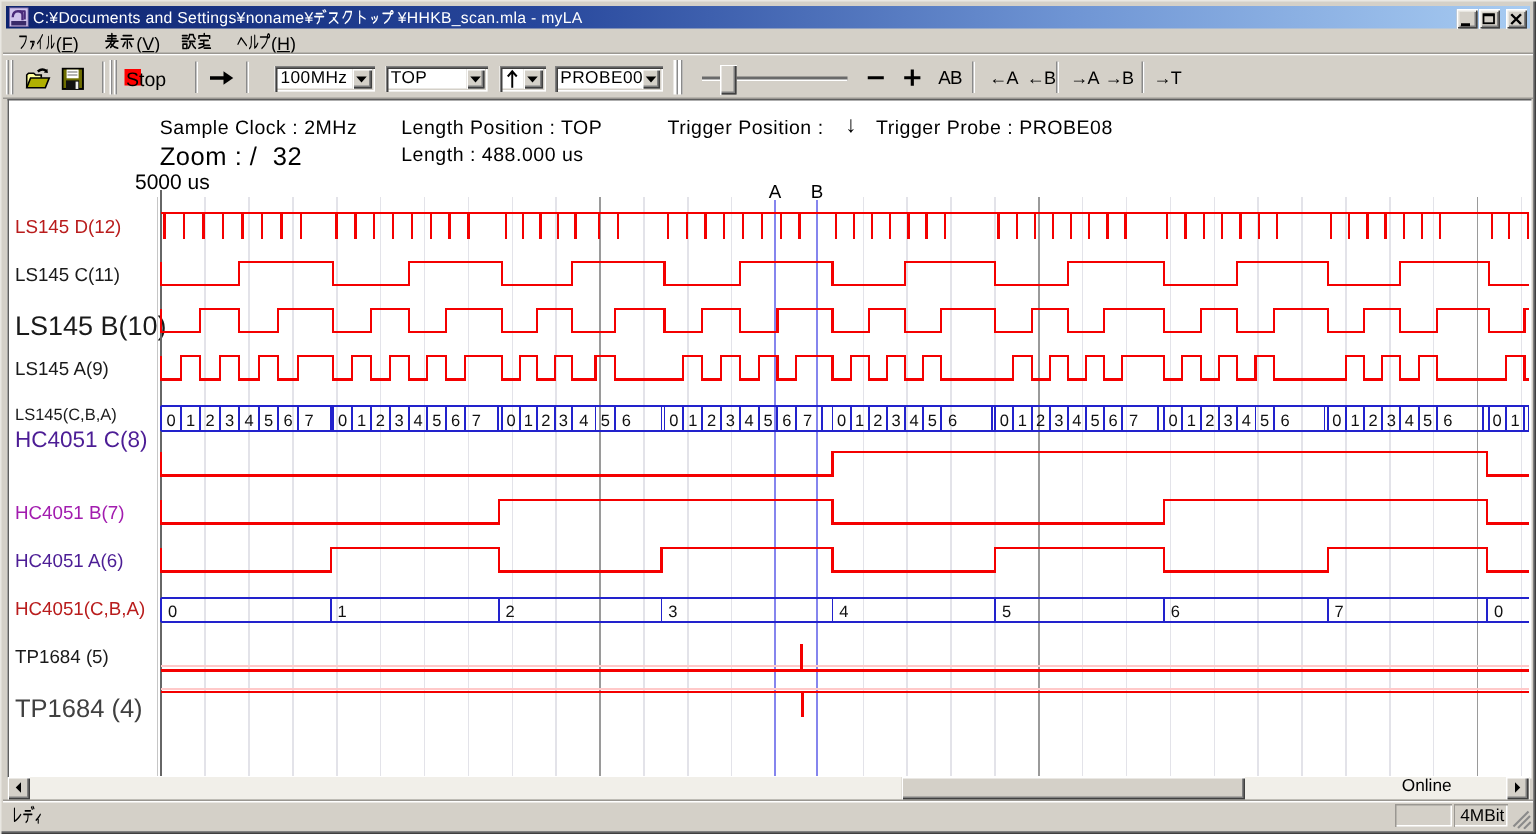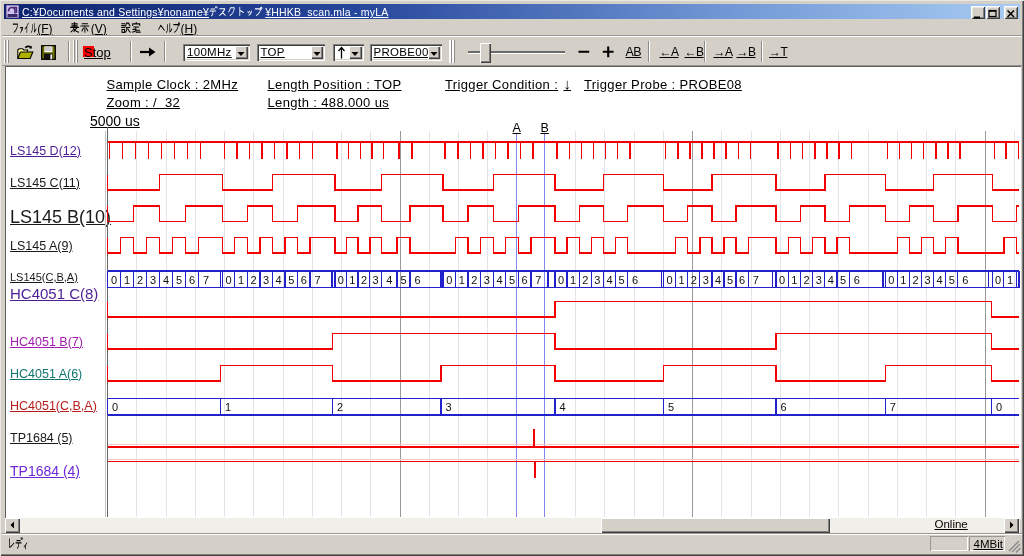--- a/index.html
+++ b/index.html
@@ -1,12 +1,12 @@
 <!DOCTYPE html>
-<html><head><meta charset="utf-8"><style>html,body{margin:0;padding:0;width:1024px;height:556px;overflow:hidden;}body{font-family:'Liberation Sans',sans-serif;background:#d4d0c8;position:relative;}.t{position:absolute;white-space:pre;color:#000;text-decoration:underline;}</style></head><body>
+<html><head><meta charset="utf-8"><style>html,body{margin:0;padding:0;width:1024px;height:556px;overflow:hidden;}body{font-family:'Liberation Sans',sans-serif;background:#d4d0c8;position:relative;}.t{position:absolute;white-space:pre;color:#000;}</style></head><body>
 <div style="position:absolute;left:0;top:0;width:1024px;height:556px;background:#d4d0c8;box-shadow:inset 1px 1px 0 #e9e7e2, inset -1px -1px 0 #404040, inset -2px -2px 0 #808080;"></div>
 <div style="position:absolute;left:4px;top:4px;width:1016px;height:14.5px;background:linear-gradient(90deg,#0e2470 0%,#27479c 35%,#6f95d4 70%,#a8ccf2 100%);"></div>
 <svg width="13" height="13" style="position:absolute;left:6px;top:5px">
     <rect x="0" y="0" width="13" height="13" fill="#cfc2ec"></rect>
     <rect x="0" y="0" width="13" height="13" fill="none" stroke="#5a4a8a" stroke-width="1"></rect>
     <path d="M2.5,6.5 Q2.5,2.5 6,2.5 Q9,2.5 9,5 L9,8.5" stroke="#4a2a7a" stroke-width="1.6" fill="none"></path>
     <path d="M7,2.5 L11,2.5 M10.5,2.5 V8" stroke="#4a2a7a" stroke-width="1.4" fill="none"></path>
     <rect x="1.5" y="9" width="10" height="3" fill="#3a2a6a"></rect>
   </svg>
 <div class="t" style="left:22px;top:6px;font-size:10.5px;color:#fff;letter-spacing:0.2px">C:¥Documents and Settings¥noname¥</div>
@@ -144,40 +144,40 @@
 <div style="position:absolute;left:648.0px;top:41px;width:1px;height:21px;background:#8a8a8a;border-right:1px solid #fff;"></div>
 <div class="t" style="left:659.5px;top:45.0px;font-size:12.0px;letter-spacing:-0.5px">←A</div>
 <div class="t" style="left:684.5px;top:45.0px;font-size:12.0px;letter-spacing:-0.5px">←B</div>
 <div style="position:absolute;left:703.5px;top:41px;width:1px;height:21px;background:#8a8a8a;border-right:1px solid #fff;"></div>
 <div class="t" style="left:713.5px;top:45.0px;font-size:12.0px;letter-spacing:-0.5px">→A</div>
 <div class="t" style="left:736.5px;top:45.0px;font-size:12.0px;letter-spacing:-0.5px">→B</div>
 <div style="position:absolute;left:760.5px;top:41px;width:1px;height:21px;background:#8a8a8a;border-right:1px solid #fff;"></div>
 <div class="t" style="left:769.0px;top:45.0px;font-size:12.0px;letter-spacing:-0.5px">→T</div>
 <div style="position:absolute;left:4.5px;top:66px;width:1015.5px;height:451.5px;background:#fff;border-top:1.6px solid #5f5f5f;border-left:1.6px solid #5f5f5f;"></div>
 <div class="t" style="left:106.5px;top:77px;font-size:13px;letter-spacing:0.35px">Sample Clock : 2MHz</div>
-<div class="t" style="left:106.5px;top:95px;font-size:13px;letter-spacing:0.35px">Zoom : /&nbsp;&nbsp;32</div>
+<div class="t" style="left:106.5px;top:95px;font-size:17px;letter-spacing:0.35px">Zoom : /&nbsp;&nbsp;32</div>
 <div class="t" style="left:267.5px;top:77px;font-size:13px;letter-spacing:0.35px">Length Position : TOP</div>
 <div class="t" style="left:267.5px;top:95px;font-size:13px;letter-spacing:0.35px">Length : 488.000 us</div>
-<div class="t" style="left:445px;top:77px;font-size:13px;letter-spacing:0.35px">Trigger Condition :</div>
+<div class="t" style="left:445px;top:77px;font-size:13px;letter-spacing:0.35px">Trigger Position :</div>
 <div class="t" style="left:563.5px;top:74.5px;font-size:15px">↓</div>
 <div class="t" style="left:584px;top:77px;font-size:13px;letter-spacing:0.35px">Trigger Probe : PROBE08</div>
 <div class="t" style="left:90px;top:112.5px;font-size:14px">5000 us</div>
 <div class="t" style="left:512.5px;top:120.5px;font-size:12.5px">A</div>
 <div class="t" style="left:540.5px;top:120.5px;font-size:12.5px">B</div>
-<div class="t" style="left:10px;top:143.5px;font-size:12.5px;color:#4c1d95">LS145 D(12)</div>
+<div class="t" style="left:10px;top:143.5px;font-size:12.5px;color:#b91c1c">LS145 D(12)</div>
 <div class="t" style="left:10px;top:175.5px;font-size:12.5px;color:#1a1a1a">LS145 C(11)</div>
 <div class="t" style="left:10px;top:207.0px;font-size:18px;color:#1a1a1a">LS145 B(10)</div>
 <div class="t" style="left:10px;top:238.5px;font-size:12.5px;color:#1a1a1a">LS145 A(9)</div>
 <div class="t" style="left:10px;top:270.5px;font-size:11px;color:#1a1a1a">LS145(C,B,A)</div>
 <div class="t" style="left:10px;top:285px;font-size:15px;color:#4c1d95">HC4051 C(8)</div>
 <div class="t" style="left:10px;top:334.5px;font-size:12.5px;color:#a21caf">HC4051 B(7)</div>
-<div class="t" style="left:10px;top:366.5px;font-size:12.5px;color:#0f766e">HC4051 A(6)</div>
+<div class="t" style="left:10px;top:366.5px;font-size:12.5px;color:#4c1d95">HC4051 A(6)</div>
 <div class="t" style="left:10px;top:398.5px;font-size:12.5px;color:#b91c1c">HC4051(C,B,A)</div>
 <div class="t" style="left:10px;top:430.5px;font-size:12.5px;color:#1a1a1a">TP1684 (5)</div>
-<div class="t" style="left:10px;top:462.5px;font-size:14px;color:#6d28d9">TP1684 (4)</div>
+<div class="t" style="left:10px;top:462.5px;font-size:17px;color:#404040">TP1684 (4)</div>
 <svg width="1024" height="556" viewBox="0 0 1024 556" style="position:absolute;left:0;top:0" shape-rendering="crispEdges">
     <g stroke-width="1">
       <line x1="136.75" y1="131.0" x2="136.75" y2="517.0" stroke="#e3e3e9" stroke-width="1.0"></line>
       <line x1="166.00" y1="131.0" x2="166.00" y2="517.0" stroke="#e3e3e9" stroke-width="1.0"></line>
       <line x1="195.25" y1="131.0" x2="195.25" y2="517.0" stroke="#e3e3e9" stroke-width="1.0"></line>
       <line x1="224.50" y1="131.0" x2="224.50" y2="517.0" stroke="#e3e3e9" stroke-width="1.0"></line>
       <line x1="253.75" y1="131.0" x2="253.75" y2="517.0" stroke="#e3e3e9" stroke-width="1.0"></line>
       <line x1="283.00" y1="131.0" x2="283.00" y2="517.0" stroke="#e3e3e9" stroke-width="1.0"></line>
       <line x1="312.25" y1="131.0" x2="312.25" y2="517.0" stroke="#e3e3e9" stroke-width="1.0"></line>
       <line x1="341.50" y1="131.0" x2="341.50" y2="517.0" stroke="#e3e3e9" stroke-width="1.0"></line>

